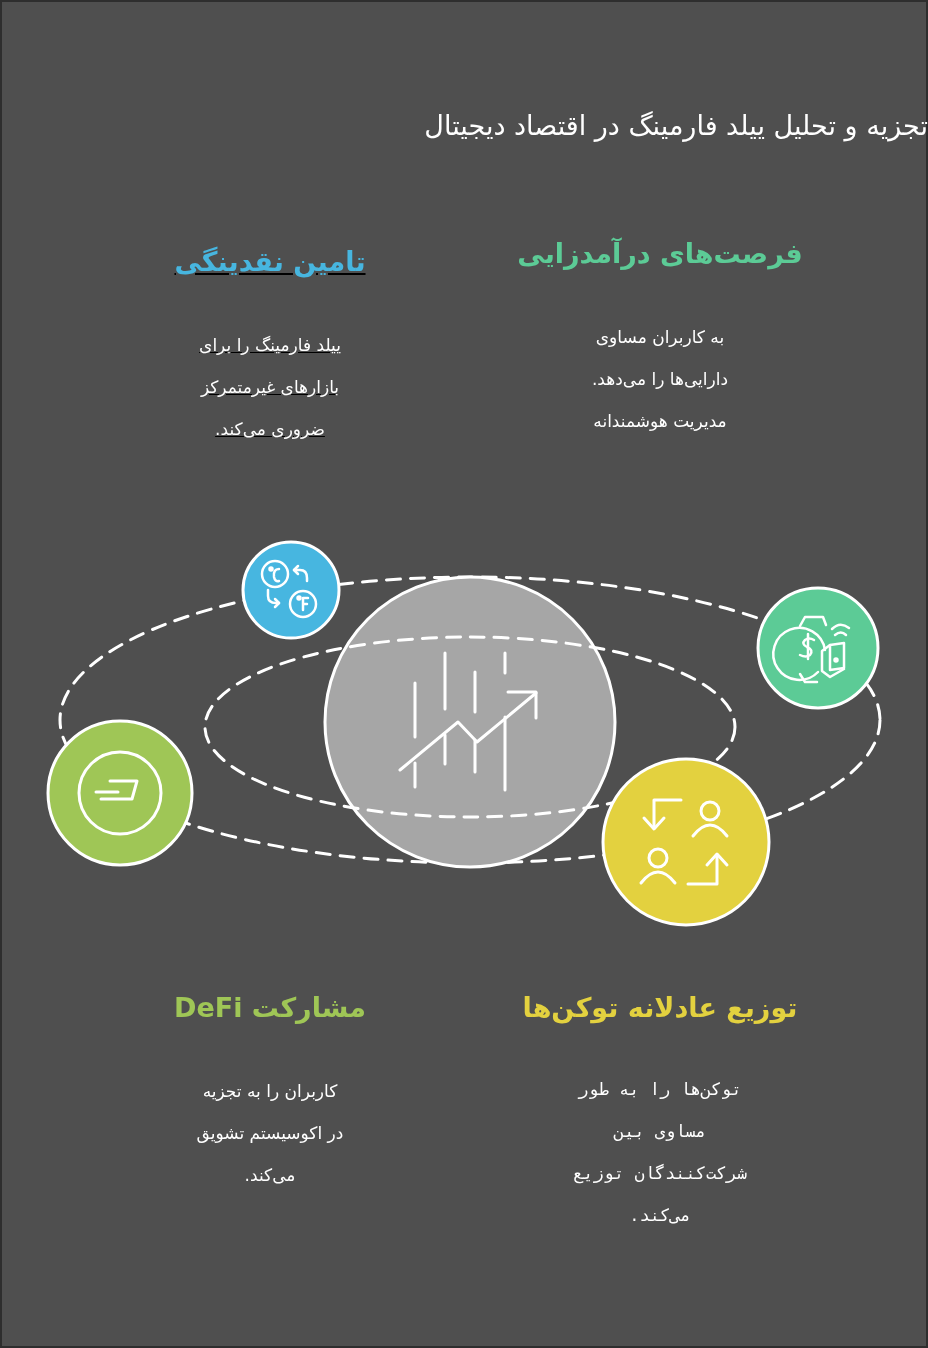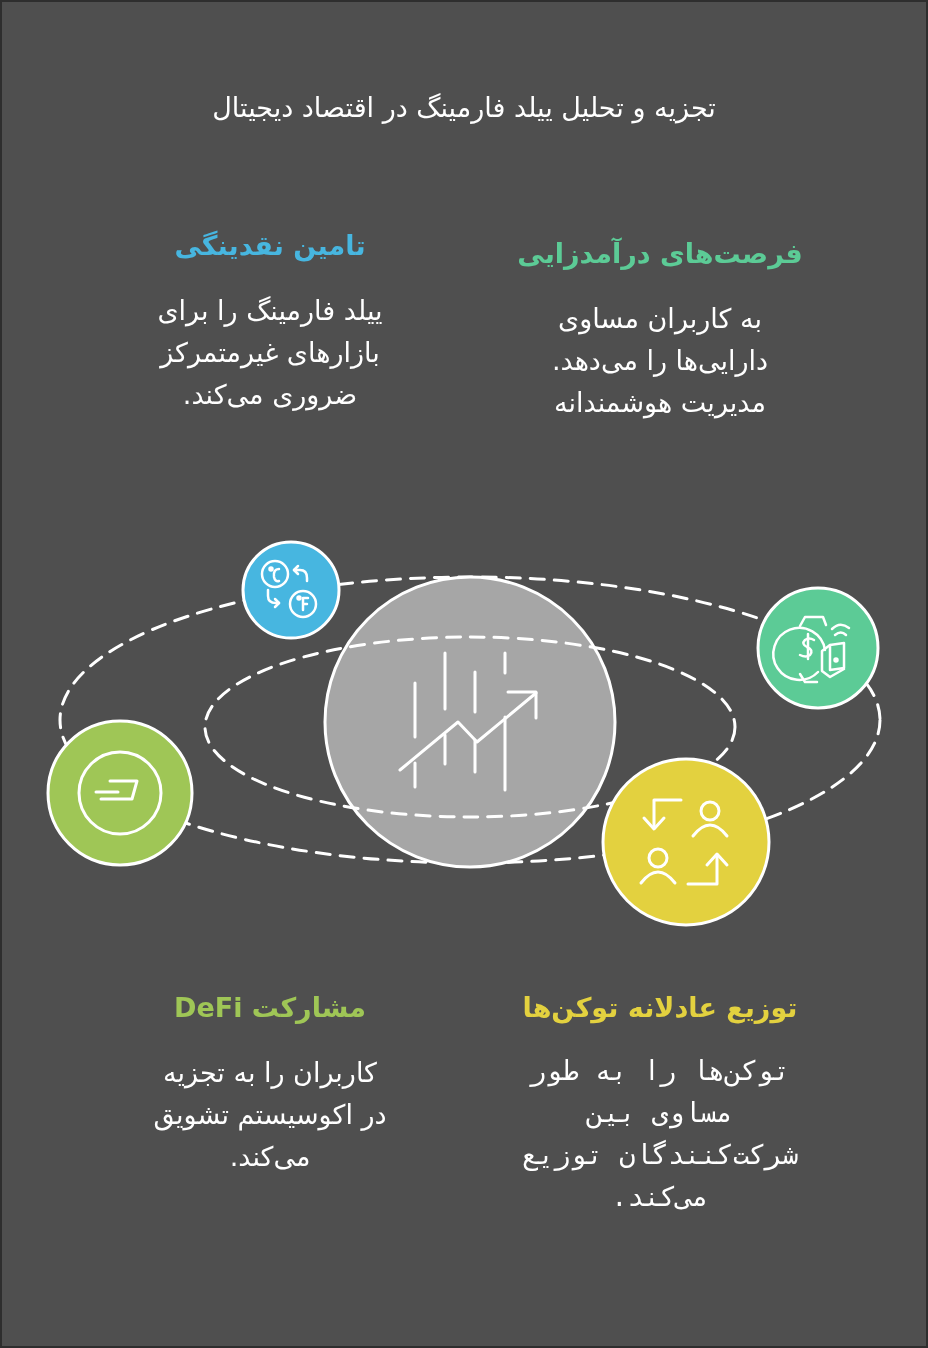--- a/index.html
+++ b/index.html
@@ -8,37 +8,37 @@
       background: #2e2e2e;
       font-family: "DejaVu Sans", "Liberation Sans", sans-serif;
       overflow: hidden;
     }
     .canvas {
       position: absolute; left: 2px; top: 2px;
       width: 924px; height: 1344px;
       background: #4f4f4f;
     }
     .title {
-      position: absolute; left: 0; top: 92px; width: 928px;
-      text-align: center; color: #ffffff;
+      position: absolute; left: 0; top: 110px; width: 928px;
+      color: #ffffff;
       font-size: 27px; direction: rtl;
     }
     .block {
       position: absolute; text-align: center; direction: rtl;
     }
     .block .heading {
       font-weight: bold; font-size: 27px; line-height: 36px;
       white-space: nowrap;
     }
     .block .body {
-      color: #ffffff; font-size: 27px; line-height: 42px;
-      margin-top: 26px;
+      color: #ffffff; font-size: 17px; line-height: 42px;
+      margin-top: 44px;
     }
     .block .body div { white-space: nowrap; }
-    #block-liquidity { left: 100px; top: 228px; width: 340px; }
+    #block-liquidity { left: 100px; top: 244px; width: 340px; text-decoration: underline; }
     #block-income    { left: 490px; top: 236px; width: 340px; }
     #block-defi      { left: 90px;  top: 990px; width: 360px; text-align: center; }
     #block-dist      { left: 490px; top: 990px; width: 340px; }
     #block-dist .body { line-height: 42px; font-family: Liberation Mono, monospace; }
     svg.diagram { position: absolute; left: 0; top: 0; }
   </style>
 </head>
 <body>
 
 <div class="canvas"></div>

